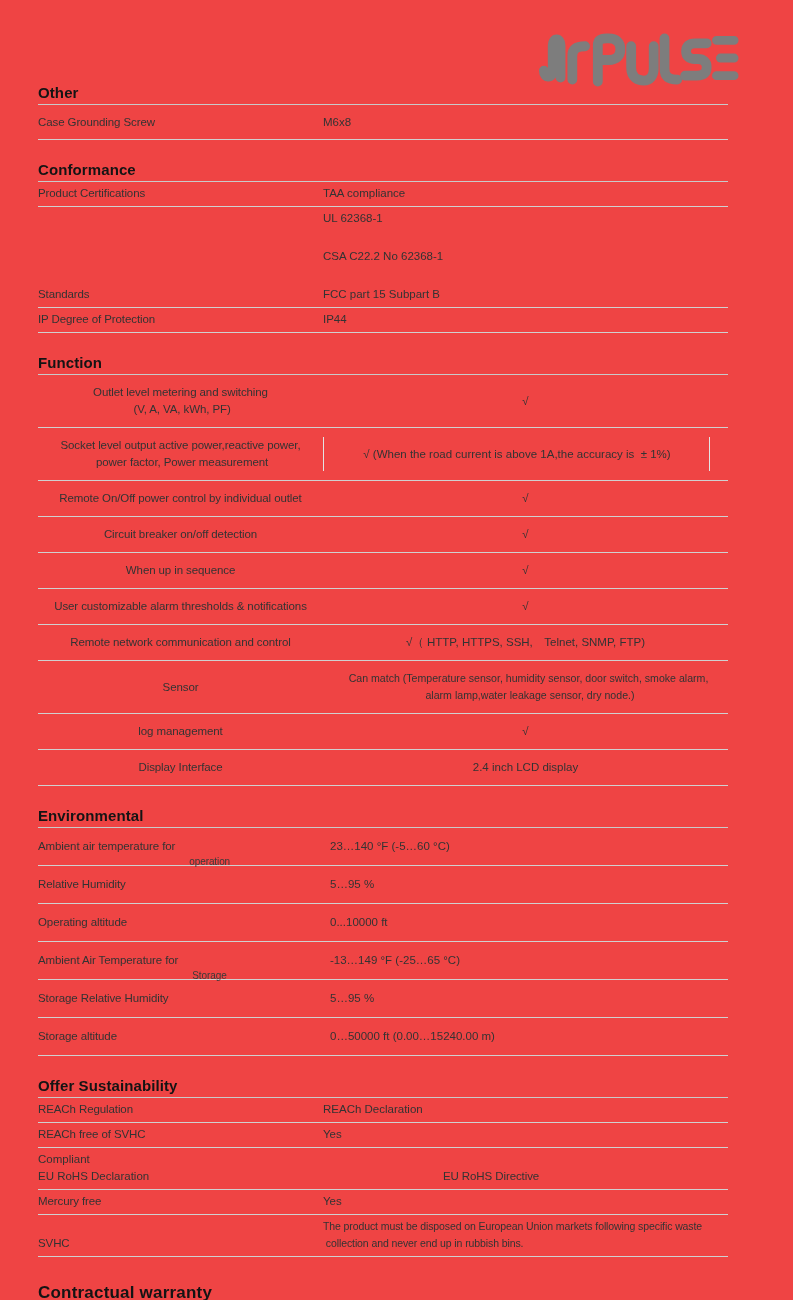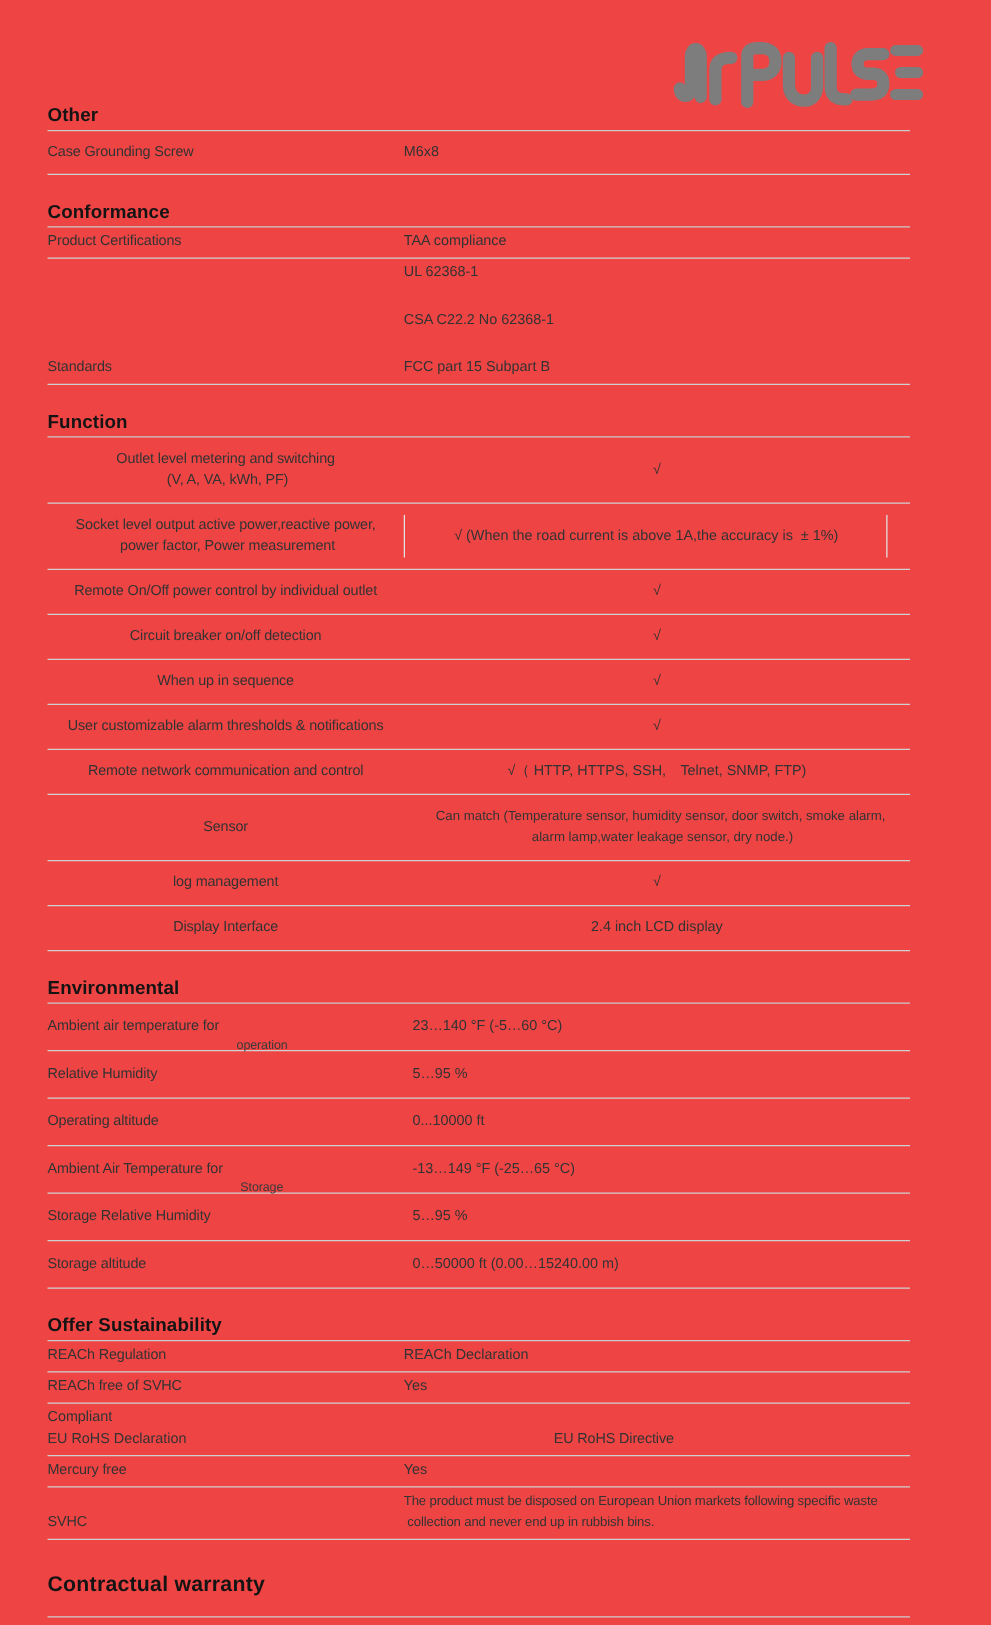--- a/index.html
+++ b/index.html
@@ -130,20 +130,28 @@
         <div class="spec-row">
           <div class="cell label">
             <div class="line">Standards</div>
           </div>
           <div class="cell value">
             <div class="line">UL 62368-1</div>
             <div class="line">CSA C22.2 No 62368-1</div>
             <div class="line">FCC part 15 Subpart B</div>
           </div>
         </div>
+        <div class="spec-row">
+          <div class="cell label">
+            <div class="line">IP Degree of Protection</div>
+          </div>
+          <div class="cell value">
+            <div class="line">IP44</div>
+          </div>
+        </div>
       </section>
       <section class="spec-section" data-idx="2">
         <h2 class="section-title">Function</h2>
         <div class="spec-row">
           <div class="cell label">
             <div class="line">Outlet level metering and switching</div>
             <div class="line"> (V, A, VA, kWh, PF)</div>
           </div>
           <div class="cell value">
             <div class="line">√</div>

